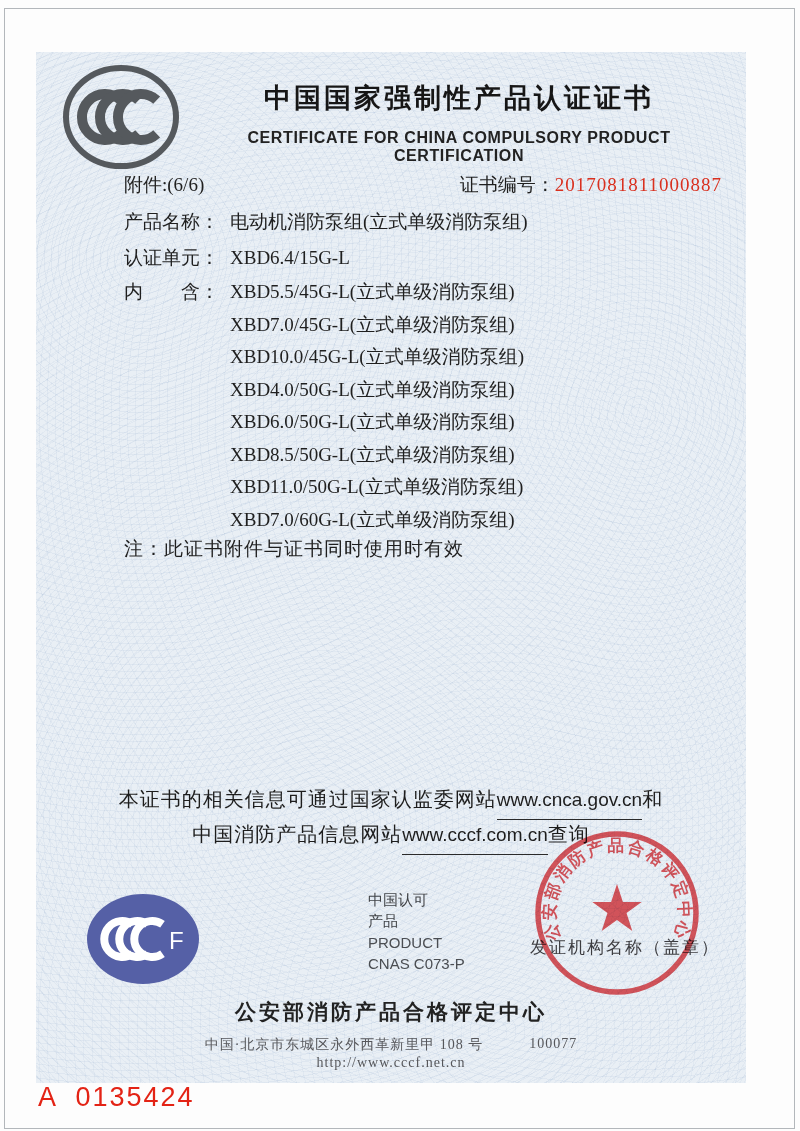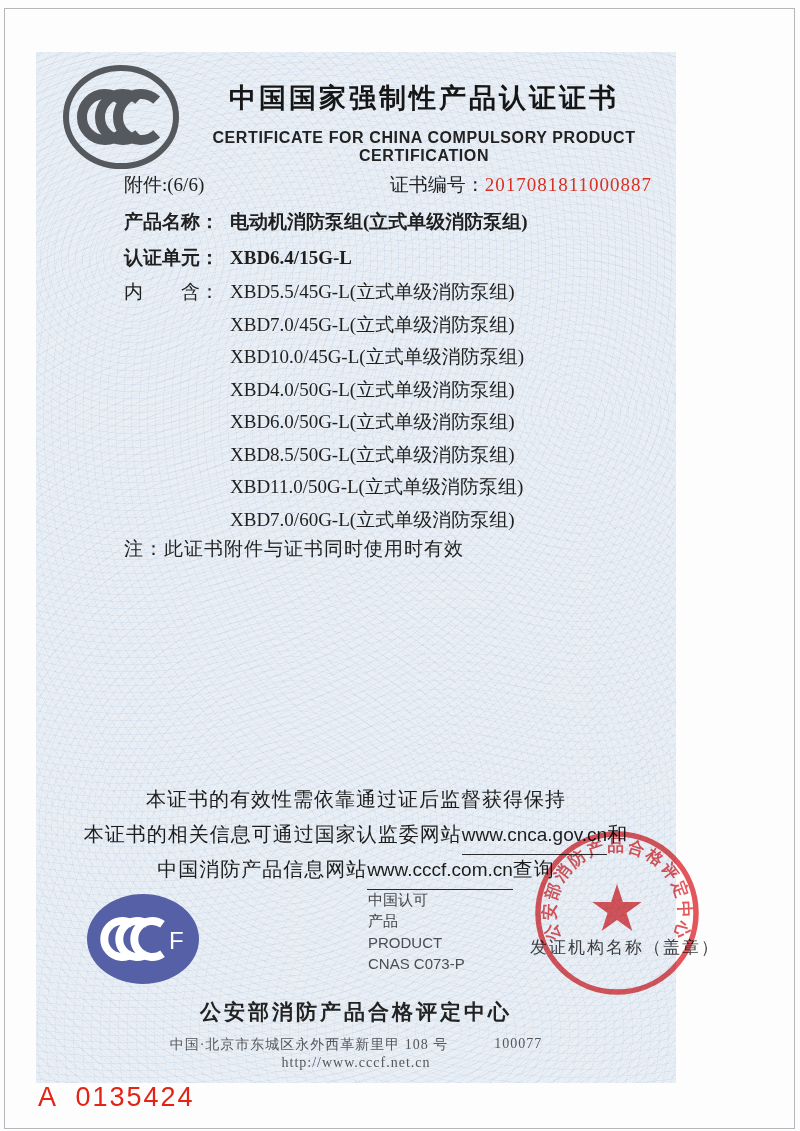--- a/index.html
+++ b/index.html
@@ -6,39 +6,39 @@
   body{
     width:800px;height:1131px;position:relative;background:#fdfdfd;
     font-family:"Liberation Serif","DejaVu Serif",serif;color:#1f1f1f;
     overflow:hidden;
   }
   .scan-frame{
     position:absolute;top:8px;left:4px;right:5px;bottom:2px;
     border:1px solid #b3b7bb;pointer-events:none;
   }
   .paper{
-    position:absolute;left:36px;top:52px;width:640px;height:1031px;
+    position:absolute;left:36px;top:52px;width:710px;height:1031px;
     background-color:#e9eff5;
     background-image:
       repeating-radial-gradient(circle at 15% 20%, rgba(125,155,195,.10) 0 1px, transparent 1px 7px),
       repeating-radial-gradient(circle at 85% 35%, rgba(125,155,195,.09) 0 1px, transparent 1px 8px),
       repeating-radial-gradient(circle at 40% 75%, rgba(125,155,195,.08) 0 1px, transparent 1px 6px),
       repeating-radial-gradient(circle at 65% 95%, rgba(125,155,195,.08) 0 1px, transparent 1px 9px);
   }
   .header{position:absolute;top:12px;left:20px;right:10px;display:flex;align-items:flex-start;}
   .ccc-logo-box{width:122px;height:106px;flex:0 0 auto;margin-left:4px;}
   .titles{flex:1;text-align:center;padding-top:16px;}
   .title-zh{font-size:27px;font-weight:bold;letter-spacing:3px;color:#161616;}
   .title-en{margin-top:13px;font-size:16px;font-weight:bold;letter-spacing:0.6px;
     font-family:"Liberation Sans","DejaVu Sans",sans-serif;color:#222;}
   .meta-row{position:absolute;top:120px;left:88px;right:24px;display:flex;
     justify-content:space-between;font-size:19px;gap:28px;}
   .cert-no{color:#d9301f;letter-spacing:1px;}
   .fields{position:absolute;top:152px;left:88px;right:16px;font-size:19px;}
-  .frow{height:36px;line-height:36px;white-space:nowrap;font-weight:bold;}
+  .frow{height:36px;line-height:36px;white-space:nowrap;}
   .lrow{height:32.5px;line-height:32.5px;white-space:nowrap;}
   .flabel{display:inline-block;width:106px;vertical-align:top;}
   .note{font-size:19px;letter-spacing:1px;}
   .validity{position:absolute;top:730px;left:0;right:0;text-align:center;
     font-size:20px;line-height:35px;color:#1d1d1d;font-weight:500;letter-spacing:1px;}
   .validity .u{border-bottom:1.5px solid #2a2a2a;padding-bottom:9px;
     font-family:"Liberation Sans","DejaVu Sans",sans-serif;font-size:19px;letter-spacing:0;}
   .logos-row{position:absolute;top:832px;left:48px;right:10px;height:120px;}
   .cccf-box{position:absolute;left:0;top:8px;width:118px;height:94px;}
   .cnas-box{position:absolute;left:138px;top:4px;width:126px;height:98px;}
@@ -94,21 +94,20 @@
     <div class="lrow"><span class="flabel"></span><span>XBD10.0/45G-L(立式单级消防泵组)</span></div>
     <div class="lrow"><span class="flabel"></span><span>XBD4.0/50G-L(立式单级消防泵组)</span></div>
     <div class="lrow"><span class="flabel"></span><span>XBD6.0/50G-L(立式单级消防泵组)</span></div>
     <div class="lrow"><span class="flabel"></span><span>XBD8.5/50G-L(立式单级消防泵组)</span></div>
     <div class="lrow"><span class="flabel"></span><span>XBD11.0/50G-L(立式单级消防泵组)</span></div>
     <div class="lrow"><span class="flabel"></span><span>XBD7.0/60G-L(立式单级消防泵组)</span></div>
     <div class="note">注：此证书附件与证书同时使用时有效</div>
   </div>
 
   <div class="validity">
-    <div>本证书的有效性需依靠通过证后监督获得保持</div>
     <div><span>本证书的相关信息可通过国家认监委网站</span><span class="u">www.cnca.gov.cn</span><span>和</span></div>
     <div><span>中国消防产品信息网站</span><span class="u">www.cccf.com.cn</span><span>查询</span></div>
   </div>
 
   <div class="logos-row">
     <div class="cccf-box">
       <svg width="118" height="94" viewBox="0 0 118 94">
         <ellipse cx="59" cy="47" rx="56" ry="45" fill="#5560a6"></ellipse>
         <path d="M48.5,32.2 A18,18 0 1 0 48.5,61.8" fill="none" stroke="#ffffff" stroke-width="8"></path>
         <path d="M63.5,32.2 A18,18 0 1 0 63.5,61.8" fill="none" stroke="#ffffff" stroke-width="8"></path>

